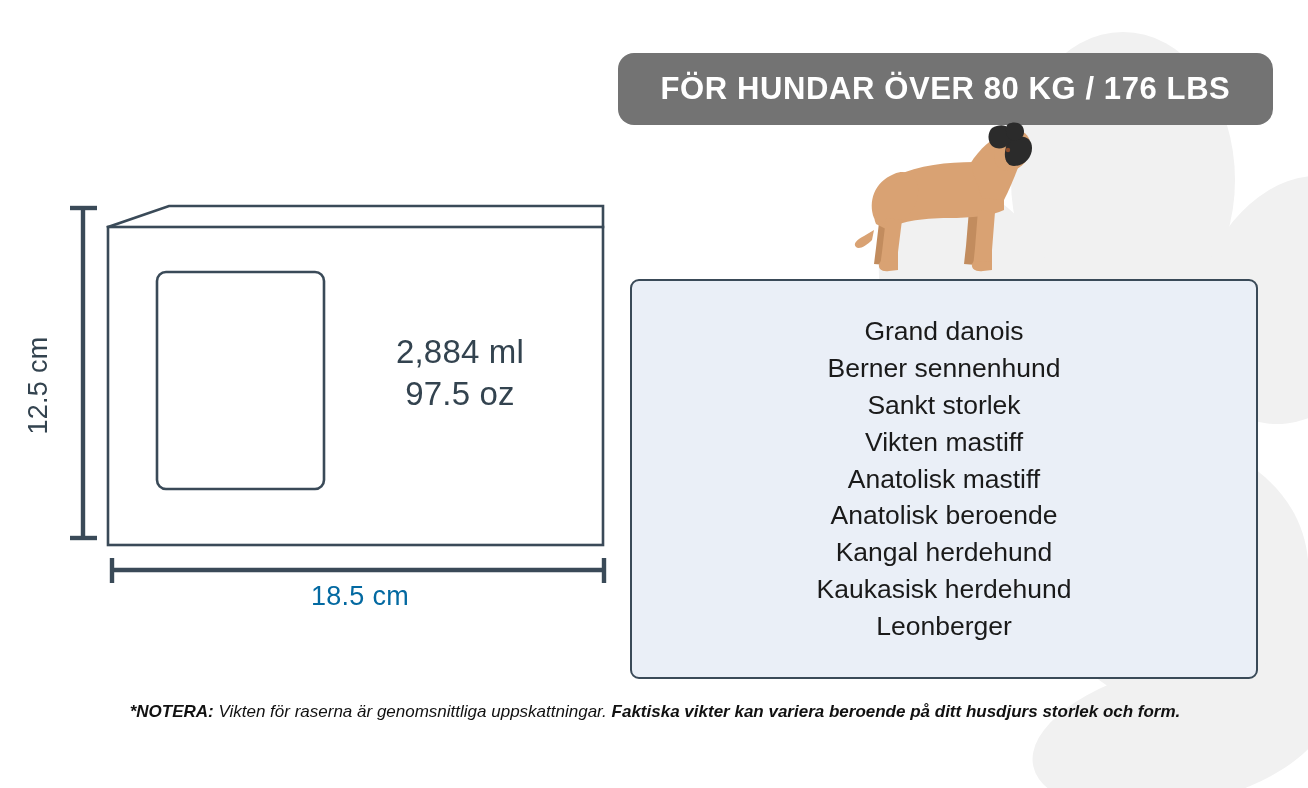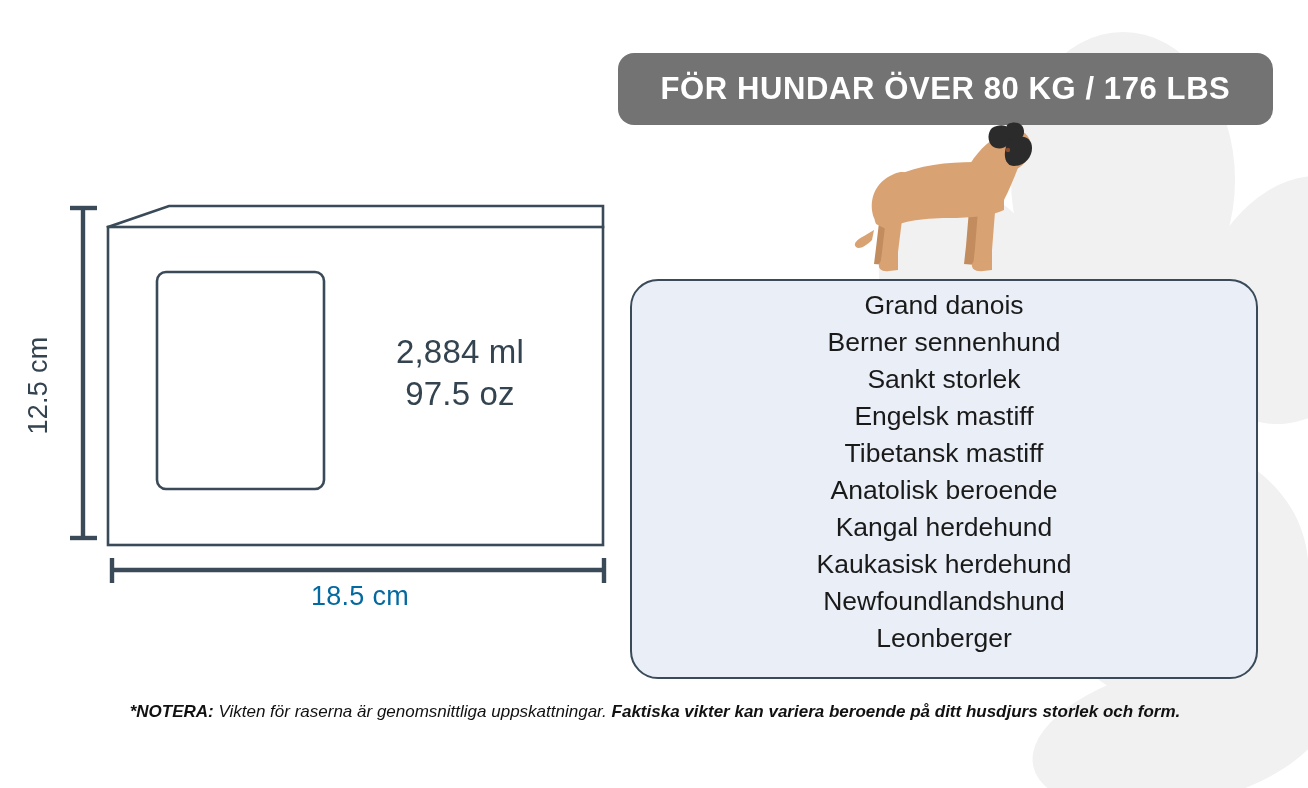--- a/index.html
+++ b/index.html
@@ -89,25 +89,25 @@
     left: 852px; top: 118px;
     width: 180px; height: 155px;
   }
 
   #breeds-panel {
     position: absolute;
     left: 630px; top: 279px;
     width: 628px; height: 400px;
     background: #eaeff7;
     border: 2px solid #3a4a58;
-    border-radius: 28px;
+    border-radius: 9px;
     display: flex;
     flex-direction: column;
     align-items: center;
-    justify-content: flex-start;
+    justify-content: center;
     padding: 6px 18px;
   }
   .breed-item {
     color: #1a1a1a;
     font-size: 26.5px;
     font-weight: 400;
     line-height: 1.395;
     text-align: center;
     white-space: nowrap;
   }
@@ -218,24 +218,23 @@
 
     <path d="M156 6 C164 2 172 6 172 14 C172 20 166 24 160 22 C154 20 152 10 156 6 Z" fill="#2b2b2b"></path>
 
     <circle cx="156" cy="32" r="2.2" fill="#8a4a2a"></circle>
   </svg>
 
   <div id="breeds-panel">
     <div class="breed-item">Grand danois</div>
     <div class="breed-item">Berner sennenhund</div>
     <div class="breed-item">Sankt storlek</div>
-    <div class="breed-item">Engelsk mastiff</div>
-    <div class="breed-item">Tibetansk mastiff</div>
+    <div class="breed-item">Vikten mastiff</div>
+    <div class="breed-item">Anatolisk mastiff</div>
     <div class="breed-item">Anatolisk beroende</div>
     <div class="breed-item">Kangal herdehund</div>
     <div class="breed-item">Kaukasisk herdehund</div>
-    <div class="breed-item">Newfoundlandshund</div>
     <div class="breed-item">Leonberger</div>
   </div>
 
   <div id="footnote"><span class="fn-strong">*NOTERA:</span><span class="fn-normal"> Vikten för raserna är genomsnittliga uppskattningar. </span><span class="fn-strong">Faktiska vikter kan variera beroende på ditt husdjurs storlek och form.</span></div>
 
 </div>
 
 </body></html>

